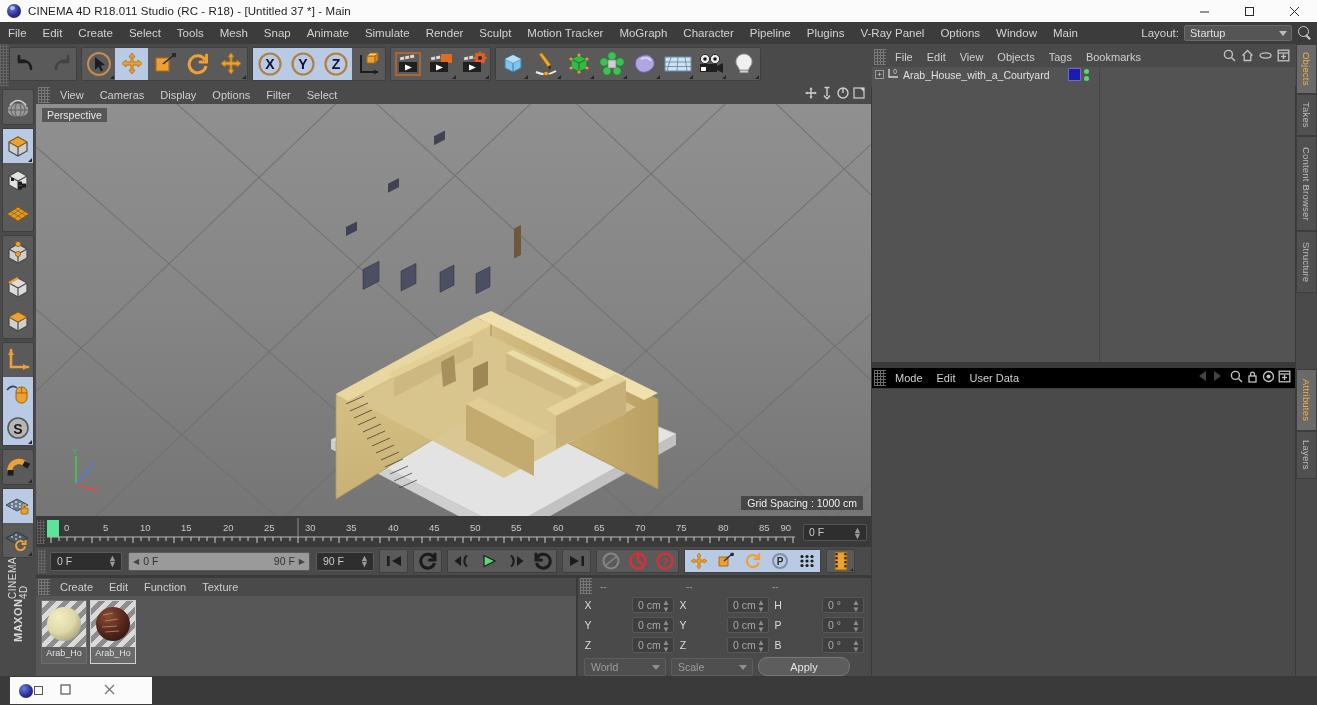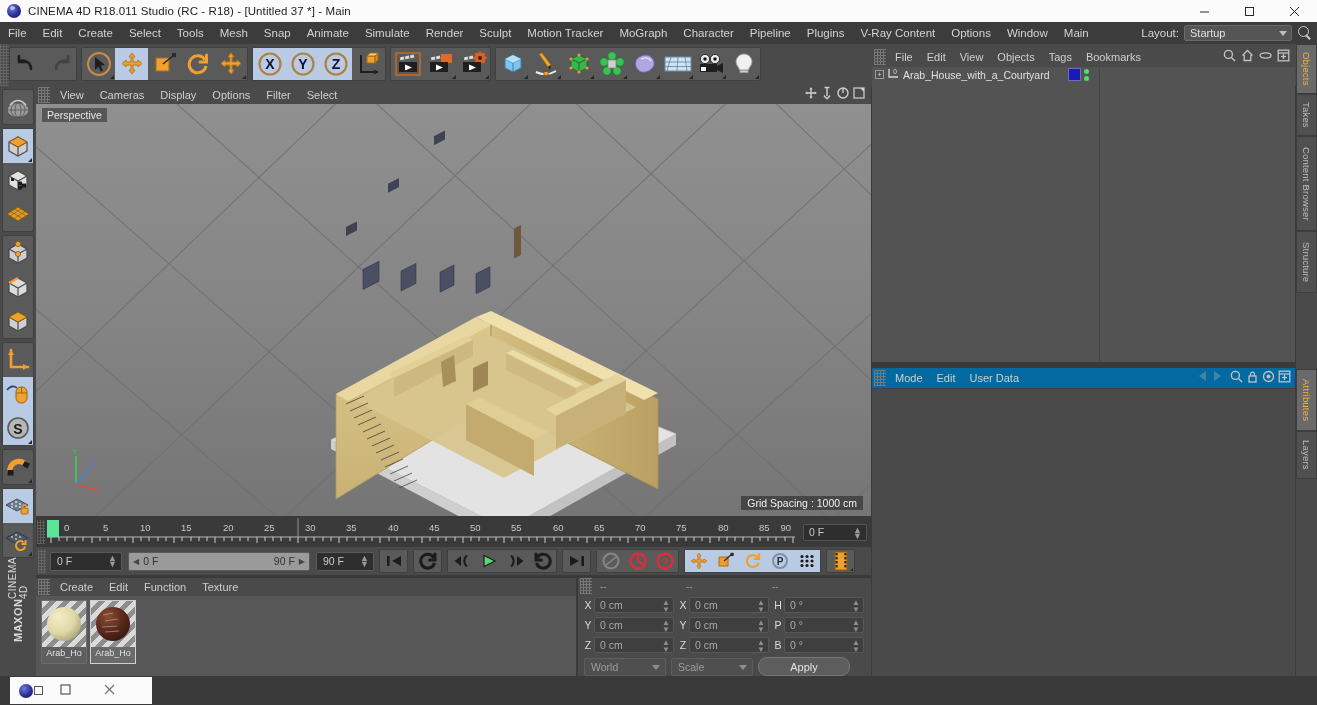--- a/index.html
+++ b/index.html
@@ -135,21 +135,21 @@
 
   
   .coord { position:absolute; left:578px; top:578px; width:293px; height:98px; background:#4a4a4a; }
   .co-head { height:16px; display:flex; align-items:center; font-size:10px; color:#9b9b9b; }
   .co-head .c { width:86px; text-align:left; padding-left:6px; }
   .co-rows { padding:1px 4px 0 4px; }
   .co-row { display:flex; align-items:center; height:19px; margin-bottom:1px; }
   .co-lbl { width:12px; font-size:10.5px; color:#dcdcdc; text-align:center; }
   .co-in { flex:1; height:16px; background:#3f3f3f; border:1px solid #575757; border-radius:2px;
      color:#a9a9a9; font-size:10.5px; display:flex; align-items:center; padding-left:5px;
-     position:relative; margin-right:3px; }
+     position:relative; margin-right:3px;margin-left:38px; }
   .co-in .sp { position:absolute; right:3px; top:1px; font-size:8px; color:#8e8e8e; line-height:7px; }
   .co-foot { display:flex; align-items:center; gap:5px; padding:2px 5px 0 6px; }
   .co-sel { width:82px; height:18px; background:#4f4f4f; border:1px solid #5d5d5d;
      border-radius:2px; color:#9d9d9d; font-size:10.5px; display:flex; align-items:center;
      padding-left:6px; position:relative; }
   .co-sel .arr { position:absolute; right:5px; top:6px; width:0; height:0;
      border-left:4px solid transparent; border-right:4px solid transparent; border-top:5px solid #8f8f8f; }
   .co-apply { width:92px; height:19px; background:#5d5d5d; border:1px solid #787878;
      border-radius:9px; color:#e4e4e4; font-size:11px; display:flex; align-items:center;
      justify-content:center; }
@@ -166,21 +166,21 @@
   .om-row { height:15px; display:flex; align-items:center; gap:3px; padding-left:3px; font-size:10.5px;
      color:#e0e0e0; }
   .om-expand { width:9px; height:9px; border:1px solid #9a9a9a; color:#d6d6d6; font-size:8px;
      line-height:7px; text-align:center; background:#4f4f4f; }
   .om-tagzone { position:absolute; left:196px; top:20px; width:38px; height:15px;
      display:flex; align-items:center; gap:3px; }
   .om-tag-blue { width:13px; height:13px; background:#1a1ab4; border:1px solid #6d6dbb; }
   .om-dots { display:flex; flex-direction:column; gap:2px; }
   .om-dot { width:5px; height:5px; border-radius:50%; background:#4adf6e; }
 
-  .attrmgr { position:absolute; left:872px; top:368px; width:423px; height:308px; background:#0369a1; }
+  .attrmgr { position:absolute; left:872px; top:368px; width:423px; height:308px; background:#000000; }
   .am-head { height:20px; display:flex; align-items:center; }
   .am-head .mi { font-size:11px; color:#cfcfcf; padding:0 7px; line-height:20px; }
   .am-arrows { margin-left:auto; display:flex; align-items:center; gap:3px; padding-right:4px; }
   .am-body { position:absolute; left:0; top:20px; width:423px; height:288px; background:#4a4a4a;
      border-top:1px solid #3f3f3f; }
 
   
   .vtabs { position:absolute; left:1296px; top:44px; width:21px; height:632px; background:#4a4a4a; }
   .vtab { width:21px; background:#505050; border:1px solid #3d3d3d; color:#bdbdbd;
      font-size:9.5px; writing-mode:vertical-rl; display:flex; align-items:center;
@@ -233,21 +233,21 @@
   <div class="mi">Snap</div>
   <div class="mi">Animate</div>
   <div class="mi">Simulate</div>
   <div class="mi">Render</div>
   <div class="mi">Sculpt</div>
   <div class="mi">Motion Tracker</div>
   <div class="mi">MoGraph</div>
   <div class="mi">Character</div>
   <div class="mi">Pipeline</div>
   <div class="mi">Plugins</div>
-  <div class="mi">V-Ray Content</div>
+  <div class="mi">V-Ray Panel</div>
   <div class="mi">Options</div>
   <div class="mi">Window</div>
   <div class="mi">Main</div>
   <div class="layout-wrap">
     <div class="layout-lbl">Layout:</div>
     <div class="layout-sel">
       <span>Startup</span>
       <span class="arr"></span>
     </div>
     <div class="top-search"></div>

